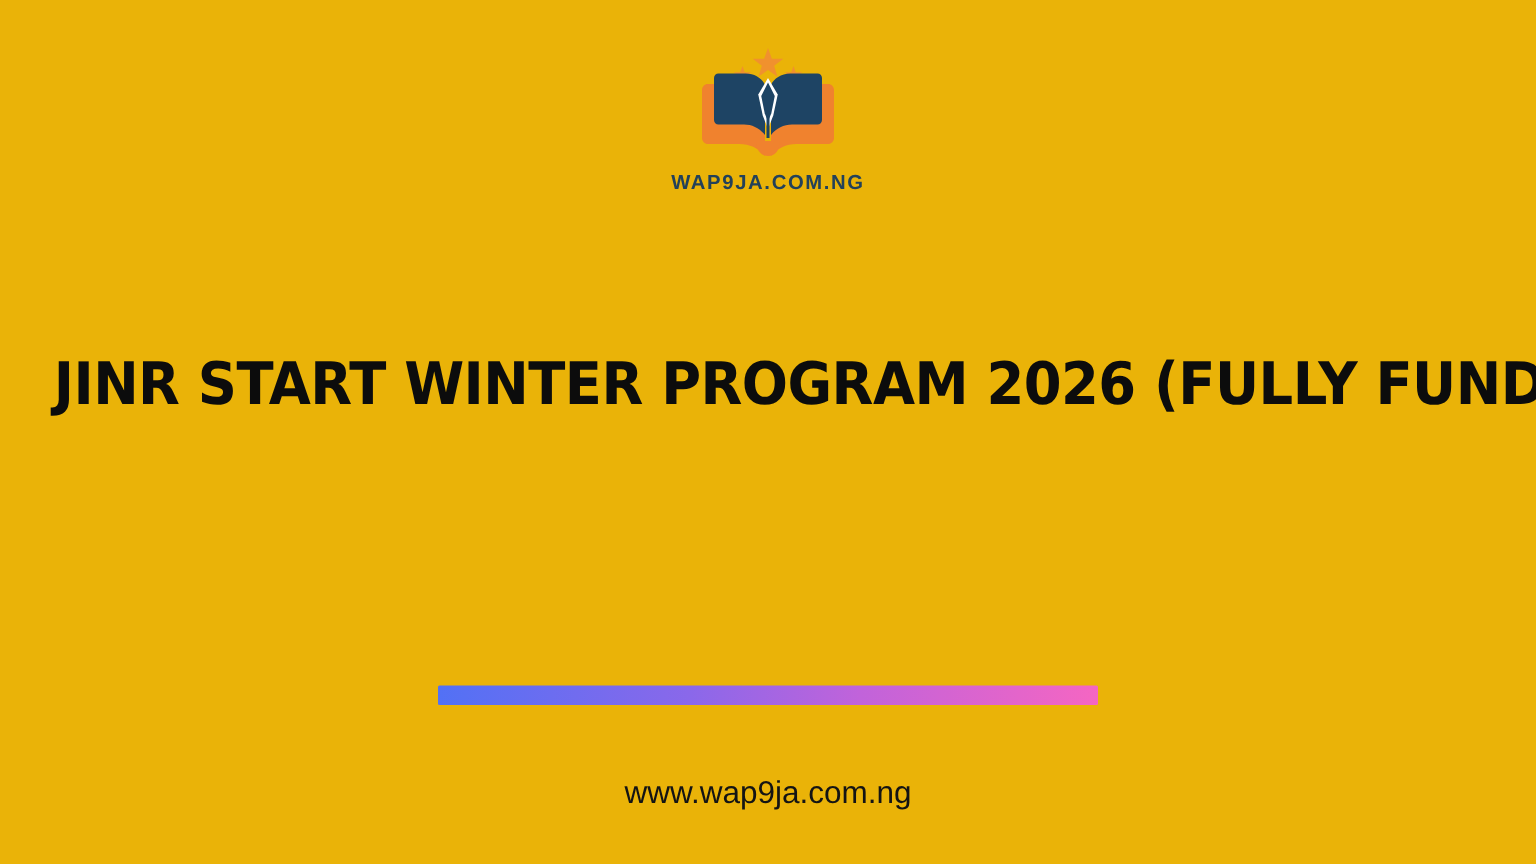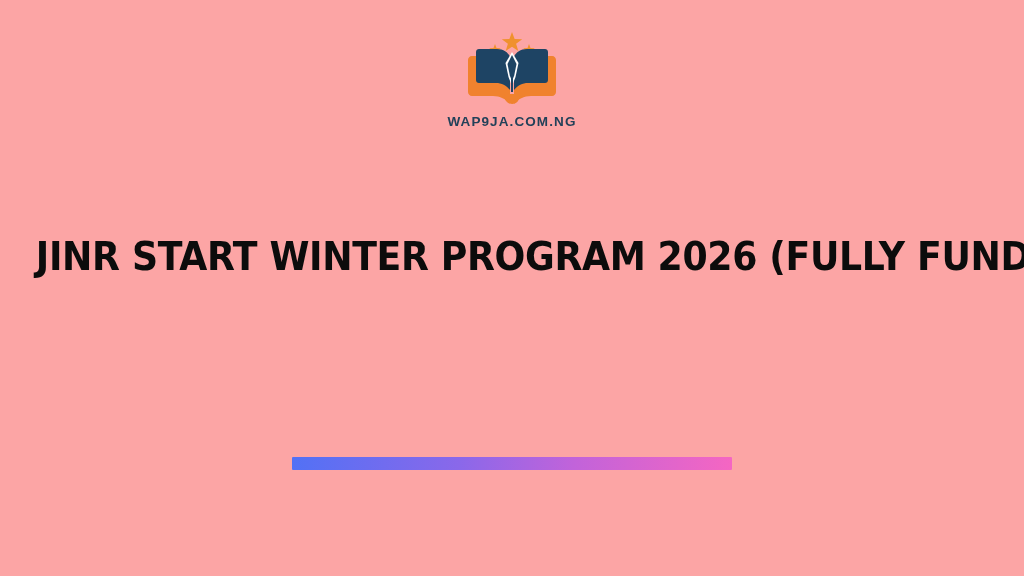--- a/index.html
+++ b/index.html
@@ -8,21 +8,21 @@
     padding: 0;
     background: #ffffff;
   }
   body {
     font-family: "Liberation Sans", sans-serif;
   }
   .canvas {
     position: relative;
     width: 1024px;
     height: 576px;
-    background: #fca5a5;
+    background: #eab308;
     overflow: hidden;
     margin: 0 auto;
   }
 
   
   .logo-block {
     position: absolute;
     left: 0;
     right: 0;
     top: 30px;
@@ -144,14 +144,15 @@
     <div class="logo-wordmark">WAP9JA.COM.NG</div>
   </div>
 
   <h1 class="headline">JINR START WINTER PROGRAM 2026 (FULLY FUNDED)</h1>
 
 
   <div class="rule-wrap">
     <div class="rule"></div>
   </div>
 
+  <div class="footer-url">www.wap9ja.com.ng</div>
 
 </div>
 
 </body></html>

